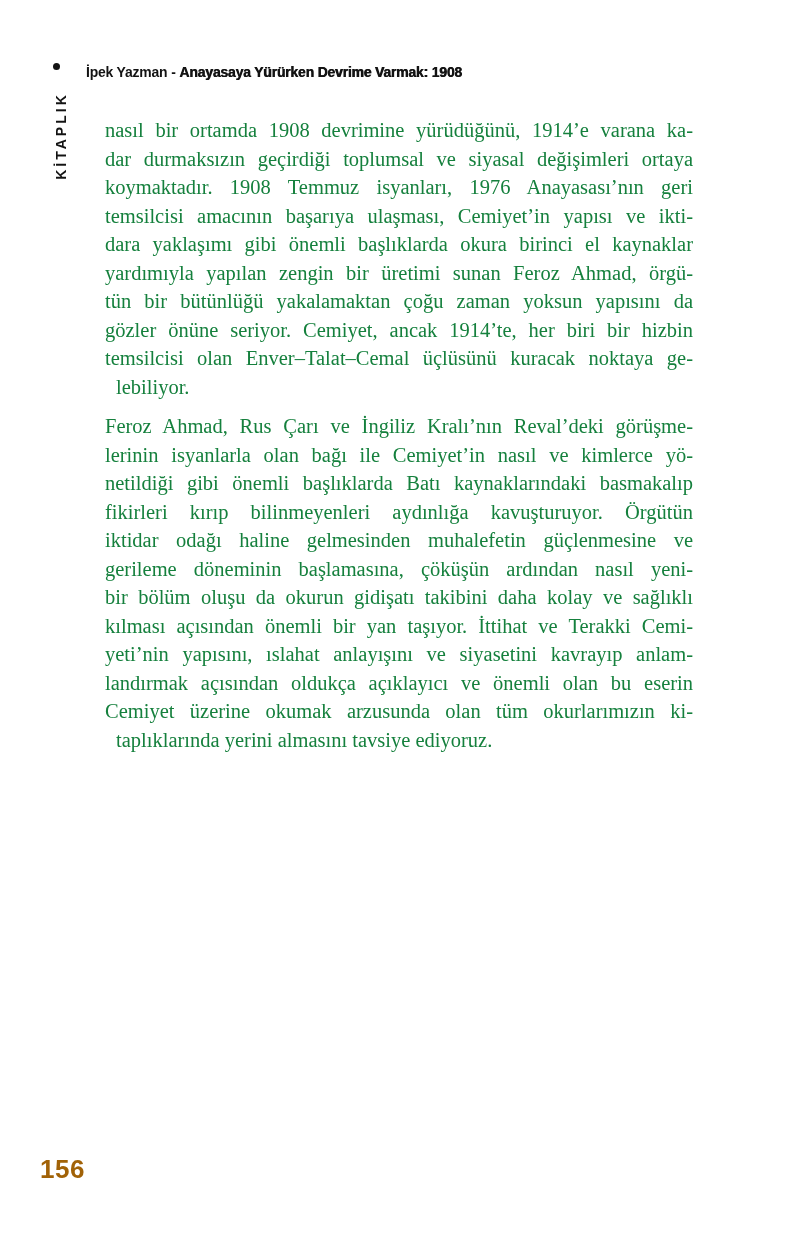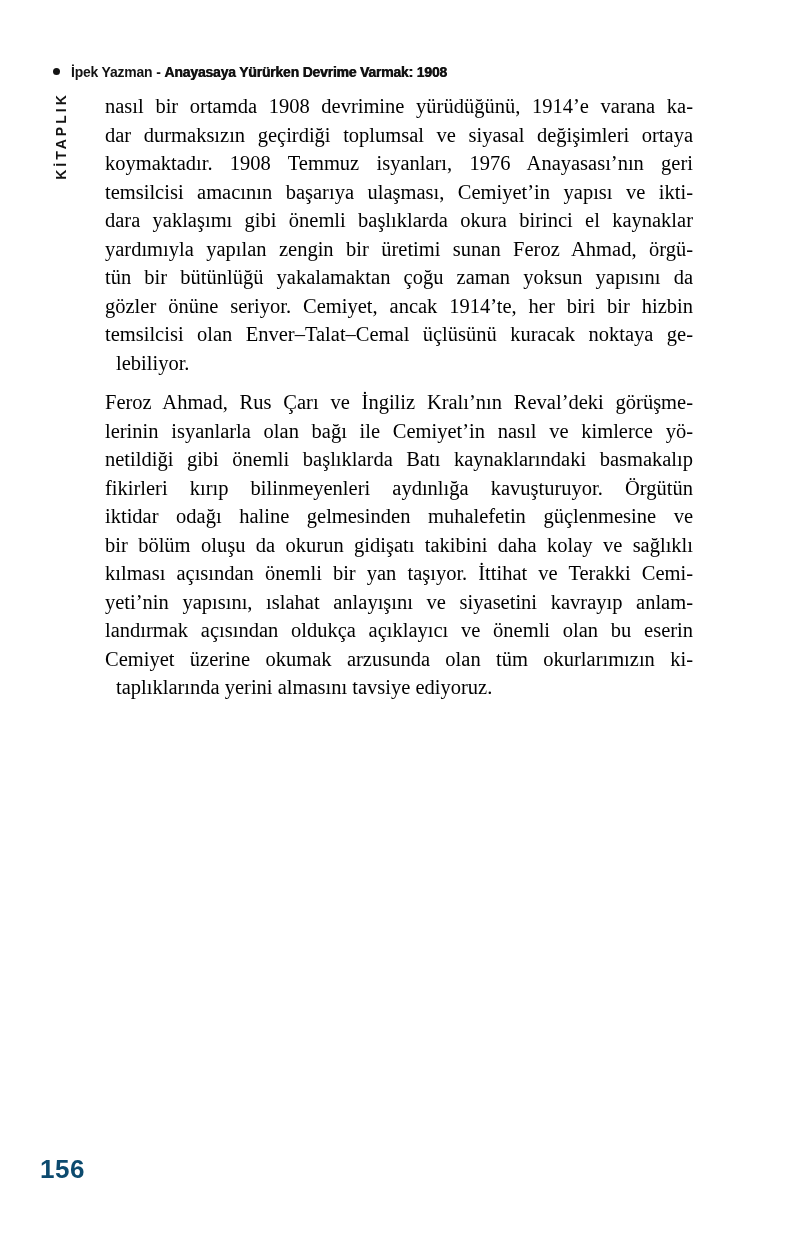--- a/index.html
+++ b/index.html
@@ -12,22 +12,22 @@
     width: 798px;
     height: 1241px;
     background: #ffffff;
     overflow: hidden;
   }
   .header {
     position: absolute;
     left: 53px;
     top: 63px;
     display: flex;
-    align-items: center;
-    gap: 11px;
+    align-items: flex-start;
+    gap: 26px;
   }
   .header-bullet {
     width: 7px;
     height: 7px;
     border-radius: 50%;
     background: #131313;
     flex: 0 0 auto;
   }
   .header-text {
     font-family: "Liberation Sans", sans-serif;
@@ -53,26 +53,26 @@
     font-family: "Liberation Sans", sans-serif;
     font-weight: 700;
     font-size: 14px;
     letter-spacing: 3px;
     color: #131313;
     white-space: nowrap;
   }
   .body-text {
     position: absolute;
     left: 105px;
-    top: 92px;
+    top: 116px;
     width: 588px;
     font-family: "Liberation Serif", serif;
     font-size: 20.5px;
     line-height: 28.5px;
-    color: #000000;
+    color: #15803d;
   }
   .paragraph {
     margin: 0 0 11px 0;
   }
   .line {
     text-align: justify;
     text-align-last: justify;
     white-space: normal;
   }
   .line.last {
@@ -80,21 +80,21 @@
     margin-left: 11px;
   }
   .page-number {
     position: absolute;
     left: 40px;
     top: 1154px;
     font-family: "Liberation Sans", sans-serif;
     font-weight: 700;
     font-size: 26px;
     letter-spacing: 0.5px;
-    color: #0c4a6e;
+    color: #a16207;
   }
 </style>
 </head>
 <body>
 
 <div class="page">
 
   <div class="header">
     <span class="header-bullet"></span>
     <span class="header-text"><span class="header-author">İpek Yazman - </span><span class="header-title">Anayasaya Yürürken Devrime Varmak: 1908</span></span>
@@ -114,20 +114,21 @@
         <div class="line">gözler önüne seriyor. Cemiyet, ancak 1914’te, her biri bir hizbin</div>
         <div class="line">temsilcisi olan Enver–Talat–Cemal üçlüsünü kuracak noktaya ge-</div>
         <div class="line last">lebiliyor.</div>
       </div>
       <div class="paragraph">
         <div class="line">Feroz Ahmad, Rus Çarı ve İngiliz Kralı’nın Reval’deki görüşme-</div>
         <div class="line">lerinin isyanlarla olan bağı ile Cemiyet’in nasıl ve kimlerce yö-</div>
         <div class="line">netildiği gibi önemli başlıklarda Batı kaynaklarındaki basmakalıp</div>
         <div class="line">fikirleri kırıp bilinmeyenleri aydınlığa kavuşturuyor. Örgütün</div>
         <div class="line">iktidar odağı haline gelmesinden muhalefetin güçlenmesine ve</div>
+        <div class="line">gerileme döneminin başlamasına, çöküşün ardından nasıl yeni-</div>
         <div class="line">bir bölüm oluşu da okurun gidişatı takibini daha kolay ve sağlıklı</div>
         <div class="line">kılması açısından önemli bir yan taşıyor. İttihat ve Terakki Cemi-</div>
         <div class="line">yeti’nin yapısını, ıslahat anlayışını ve siyasetini kavrayıp anlam-</div>
         <div class="line">landırmak açısından oldukça açıklayıcı ve önemli olan bu eserin</div>
         <div class="line">Cemiyet üzerine okumak arzusunda olan tüm okurlarımızın ki-</div>
         <div class="line last">taplıklarında yerini almasını tavsiye ediyoruz.</div>
       </div>
     </div>
 
   <div class="page-number">156</div>

